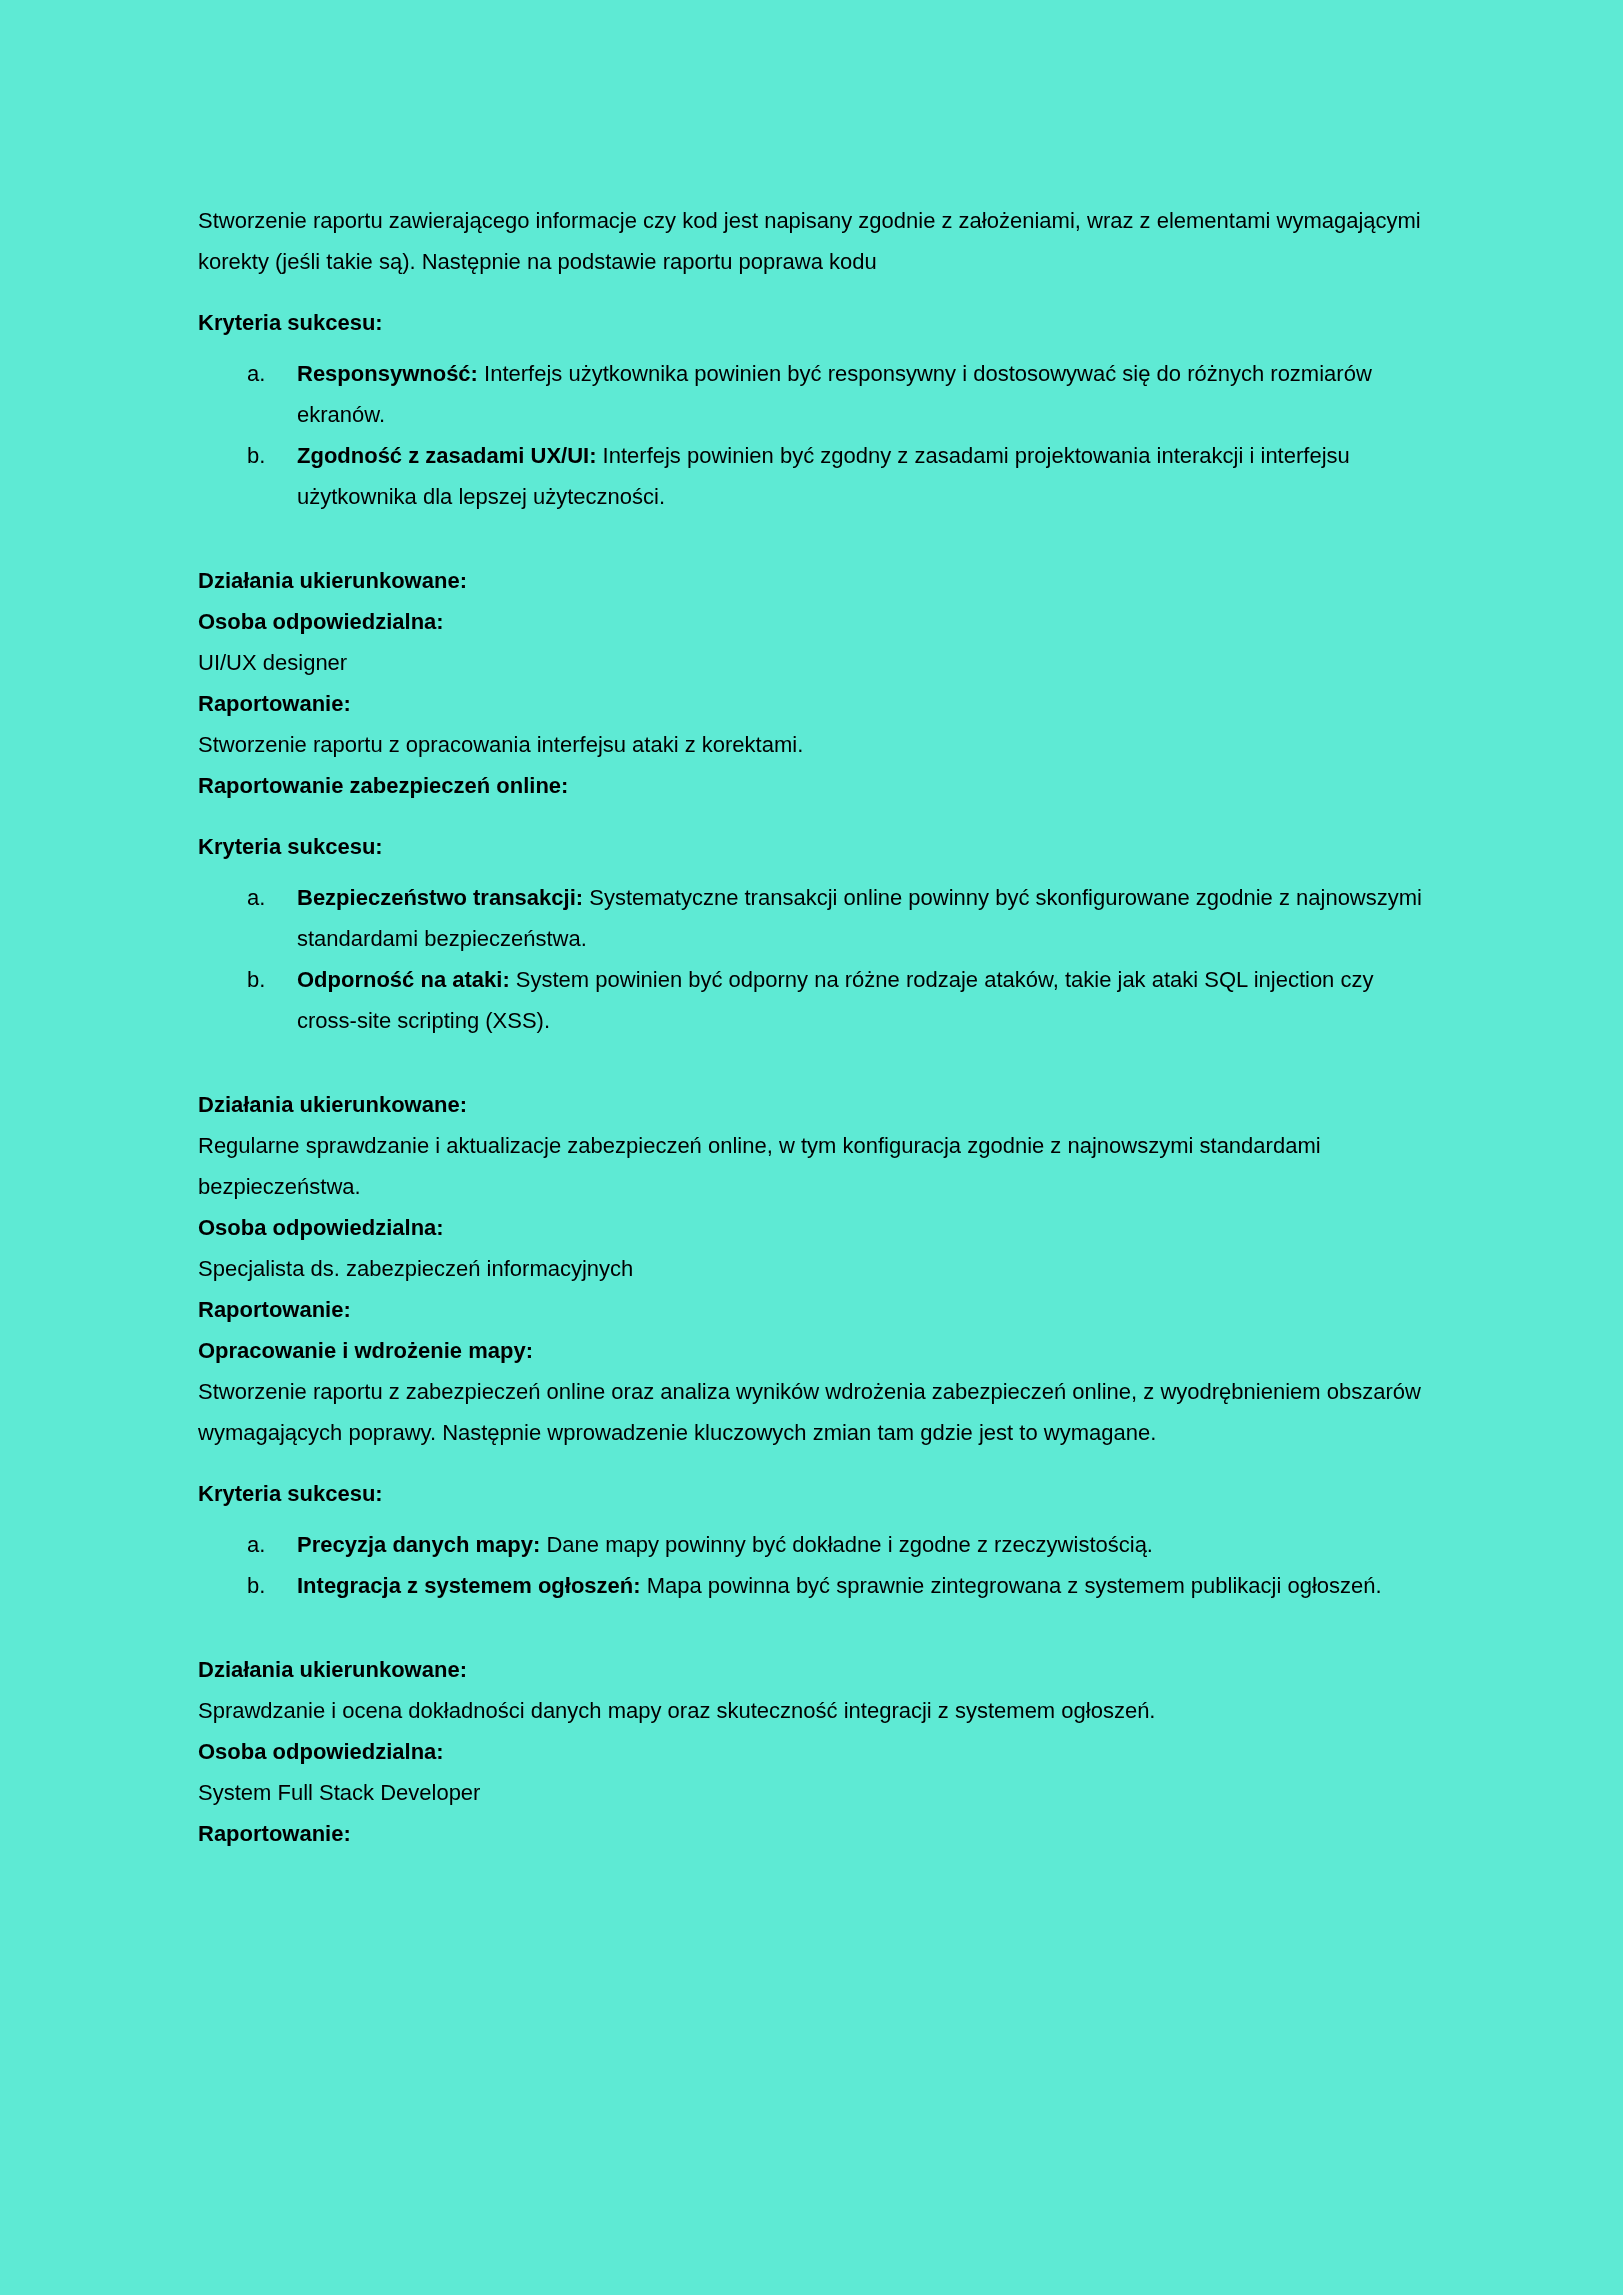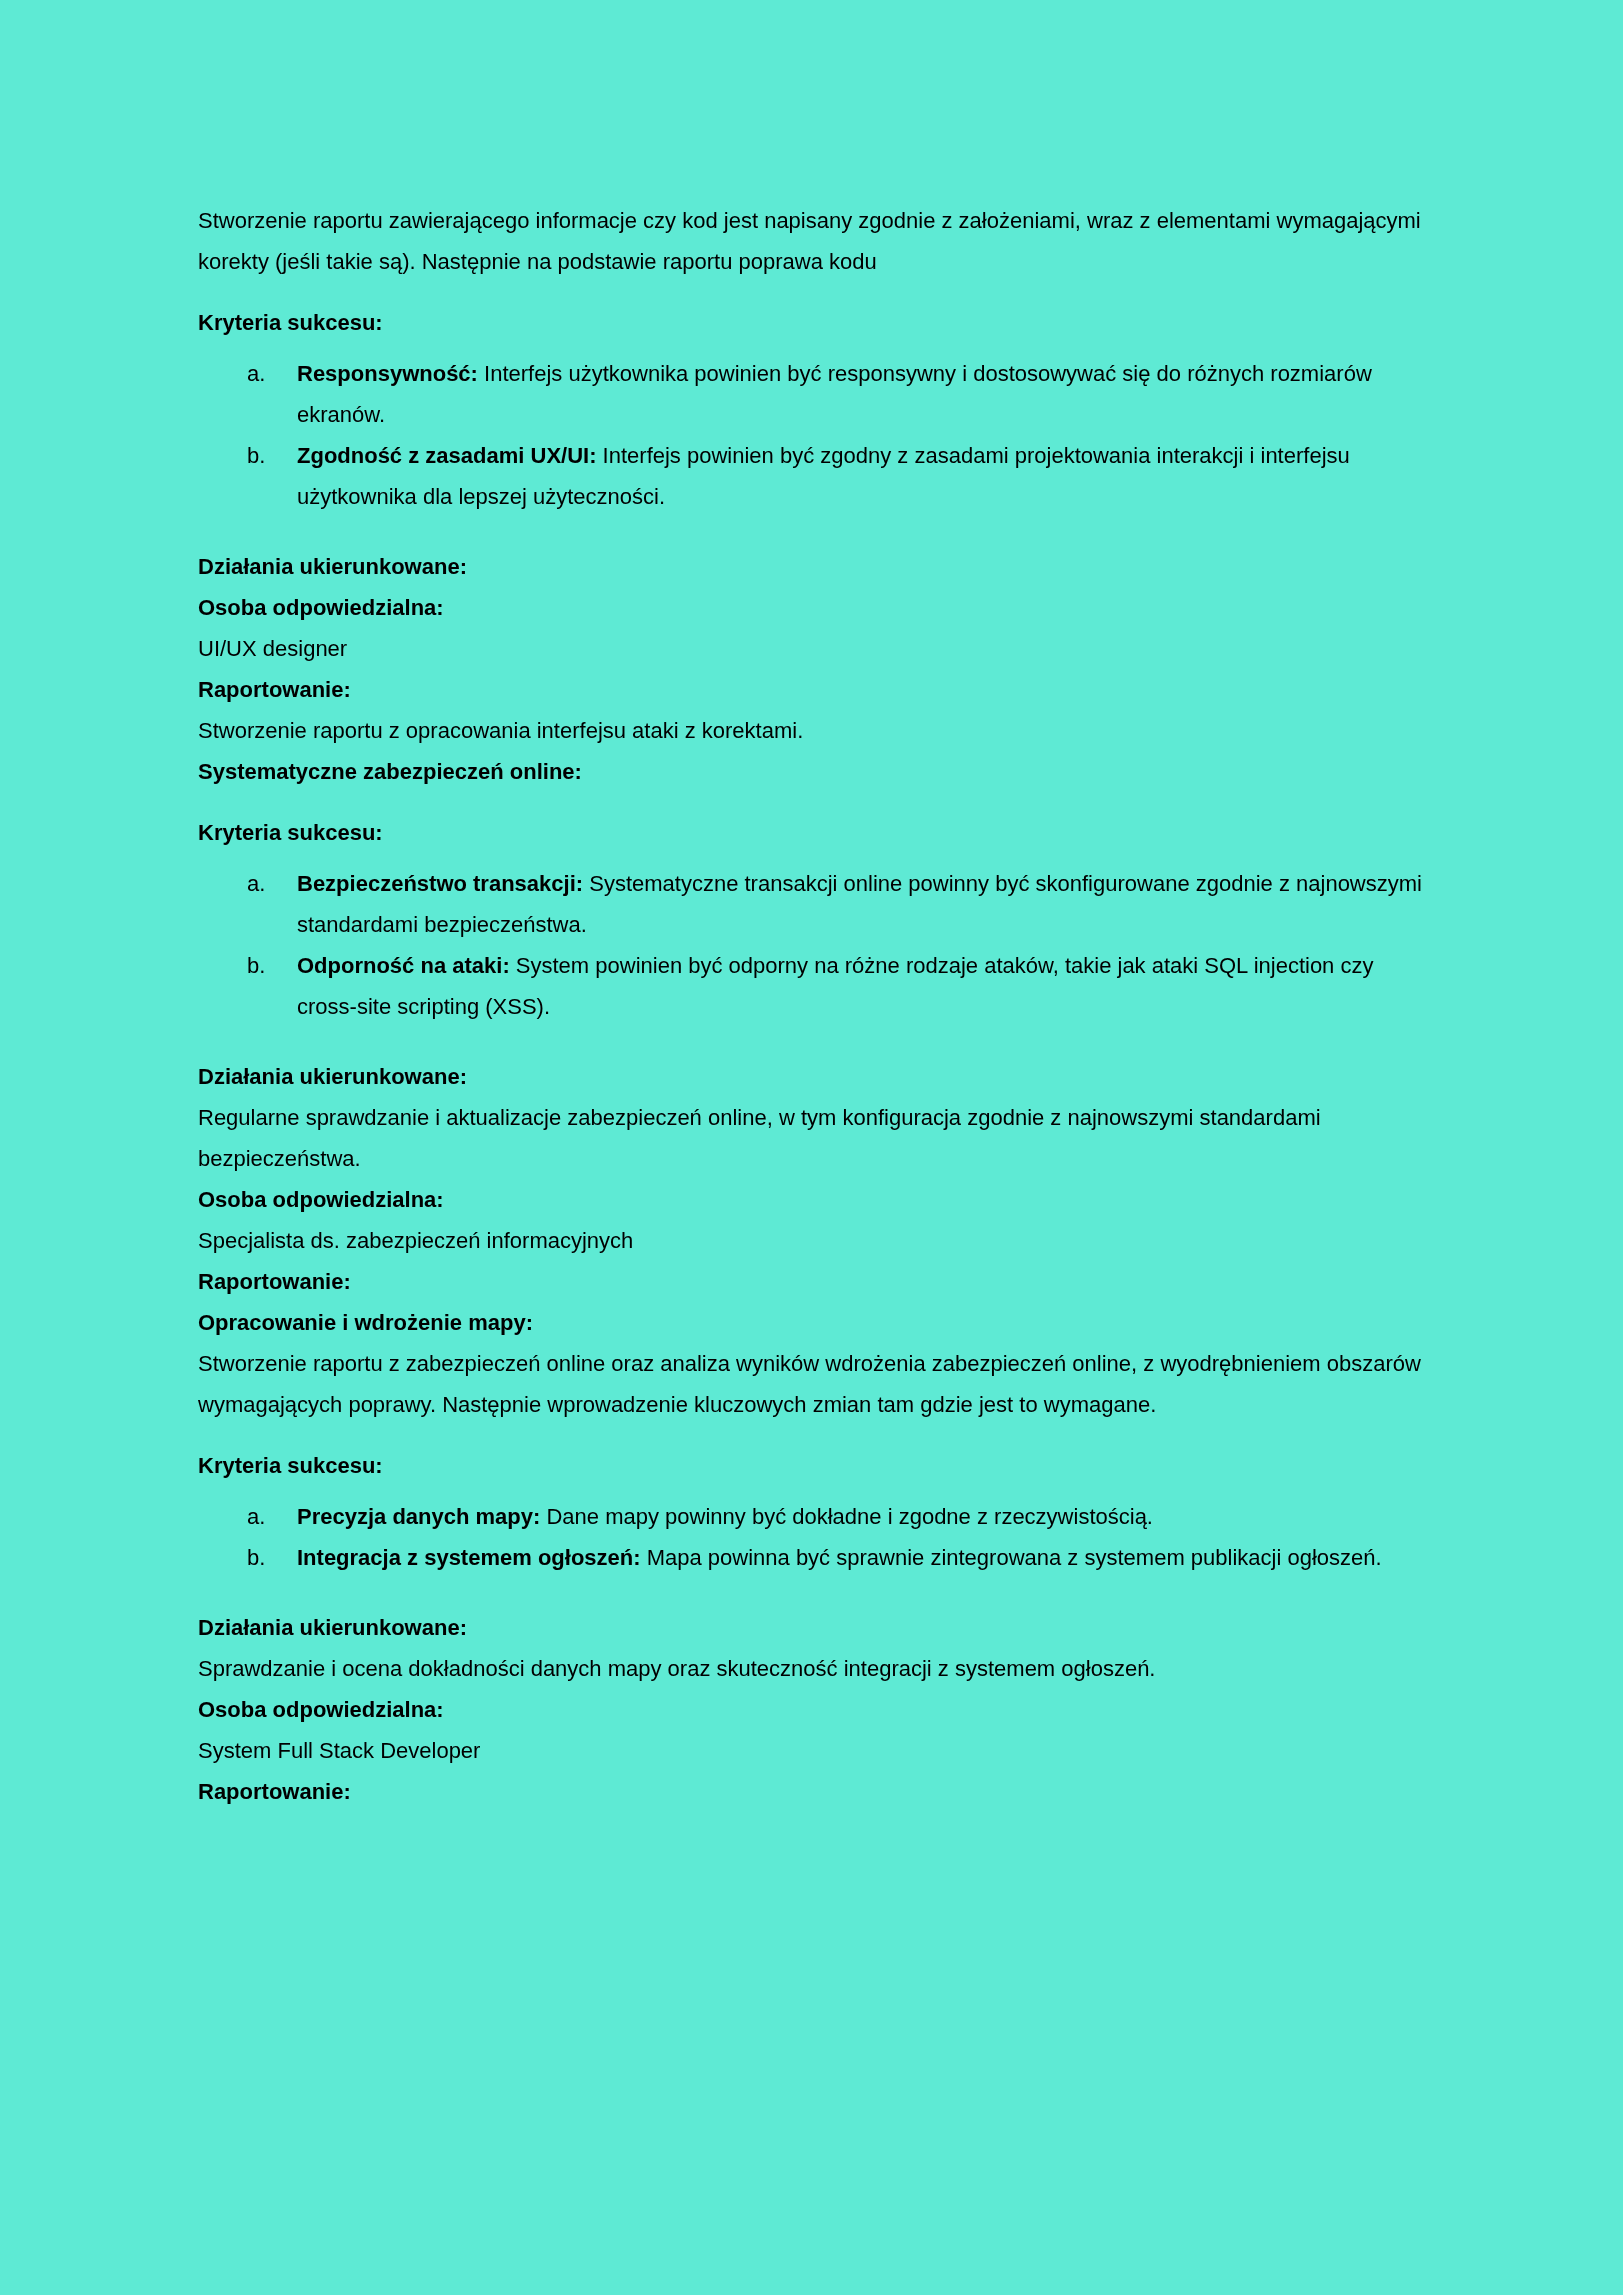--- a/index.html
+++ b/index.html
@@ -22,21 +22,21 @@
     padding: 200px 196px 0 198px;
     text-align: left;
     hyphens: none;
   }
   .paragraph { margin: 0; }
   .bold { font-weight: bold; }
 
   
   .sp-section-top   { margin-top: 59px; }  
   .sp-criteria      { margin-top: 19.6px; margin-bottom: 7.9px; } 
-  .sp-after-list    { margin-top: 29px; }  
+  .sp-after-list    { margin-top: 43px; }  
   .sp-none          { margin-top: 0; }
 
   .list { margin-top: 10.5px; margin-bottom: 0; }
   .list-item {
     position: relative;
     margin-left: 99px;   
   }
   .list-marker {
     position: absolute;
     left: -50px;          
@@ -53,21 +53,21 @@
       <div class="paragraph sp-criteria"><span class="run bold">Kryteria sukcesu:</span></div>
       <div class="list">
         <div class="list-item"><span class="list-marker">a.</span><span class="run bold">Responsywność:</span><span class="run"> Interfejs użytkownika powinien być responsywny i dostosowywać się do różnych rozmiarów ekranów.</span></div>
         <div class="list-item"><span class="list-marker">b.</span><span class="run bold">Zgodność z zasadami UX/UI:</span><span class="run"> Interfejs powinien być zgodny z zasadami projektowania interakcji i interfejsu użytkownika dla lepszej użyteczności.</span></div>
       </div>
       <div class="paragraph sp-after-list"><span class="run bold">Działania ukierunkowane:</span></div>
       <div class="paragraph sp-none"><span class="run bold">Osoba odpowiedzialna:</span></div>
       <div class="paragraph sp-none"><span class="run">UI/UX designer</span></div>
       <div class="paragraph sp-none"><span class="run bold">Raportowanie:</span></div>
       <div class="paragraph sp-none"><span class="run">Stworzenie raportu z opracowania interfejsu ataki z korektami.</span></div>
-      <div class="paragraph sp-none"><span class="run bold">Systematyczne zabezpieczeń online:</span></div>
+      <div class="paragraph sp-none"><span class="run bold">Raportowanie zabezpieczeń online:</span></div>
       <div class="paragraph sp-criteria"><span class="run bold">Kryteria sukcesu:</span></div>
       <div class="list">
         <div class="list-item"><span class="list-marker">a.</span><span class="run bold">Bezpieczeństwo transakcji:</span><span class="run"> Systematyczne transakcji online powinny być skonfigurowane zgodnie z najnowszymi standardami bezpieczeństwa.</span></div>
         <div class="list-item"><span class="list-marker">b.</span><span class="run bold">Odporność na ataki:</span><span class="run"> System powinien być odporny na różne rodzaje ataków, takie jak ataki SQL injection czy cross-site scripting (XSS).</span></div>
       </div>
       <div class="paragraph sp-after-list"><span class="run bold">Działania ukierunkowane:</span></div>
       <div class="paragraph sp-none"><span class="run">Regularne sprawdzanie i aktualizacje zabezpieczeń online, w tym konfiguracja zgodnie z najnowszymi standardami bezpieczeństwa.</span></div>
       <div class="paragraph sp-none"><span class="run bold">Osoba odpowiedzialna:</span></div>
       <div class="paragraph sp-none"><span class="run">Specjalista ds. zabezpieczeń informacyjnych</span></div>
       <div class="paragraph sp-none"><span class="run bold">Raportowanie:</span></div>

